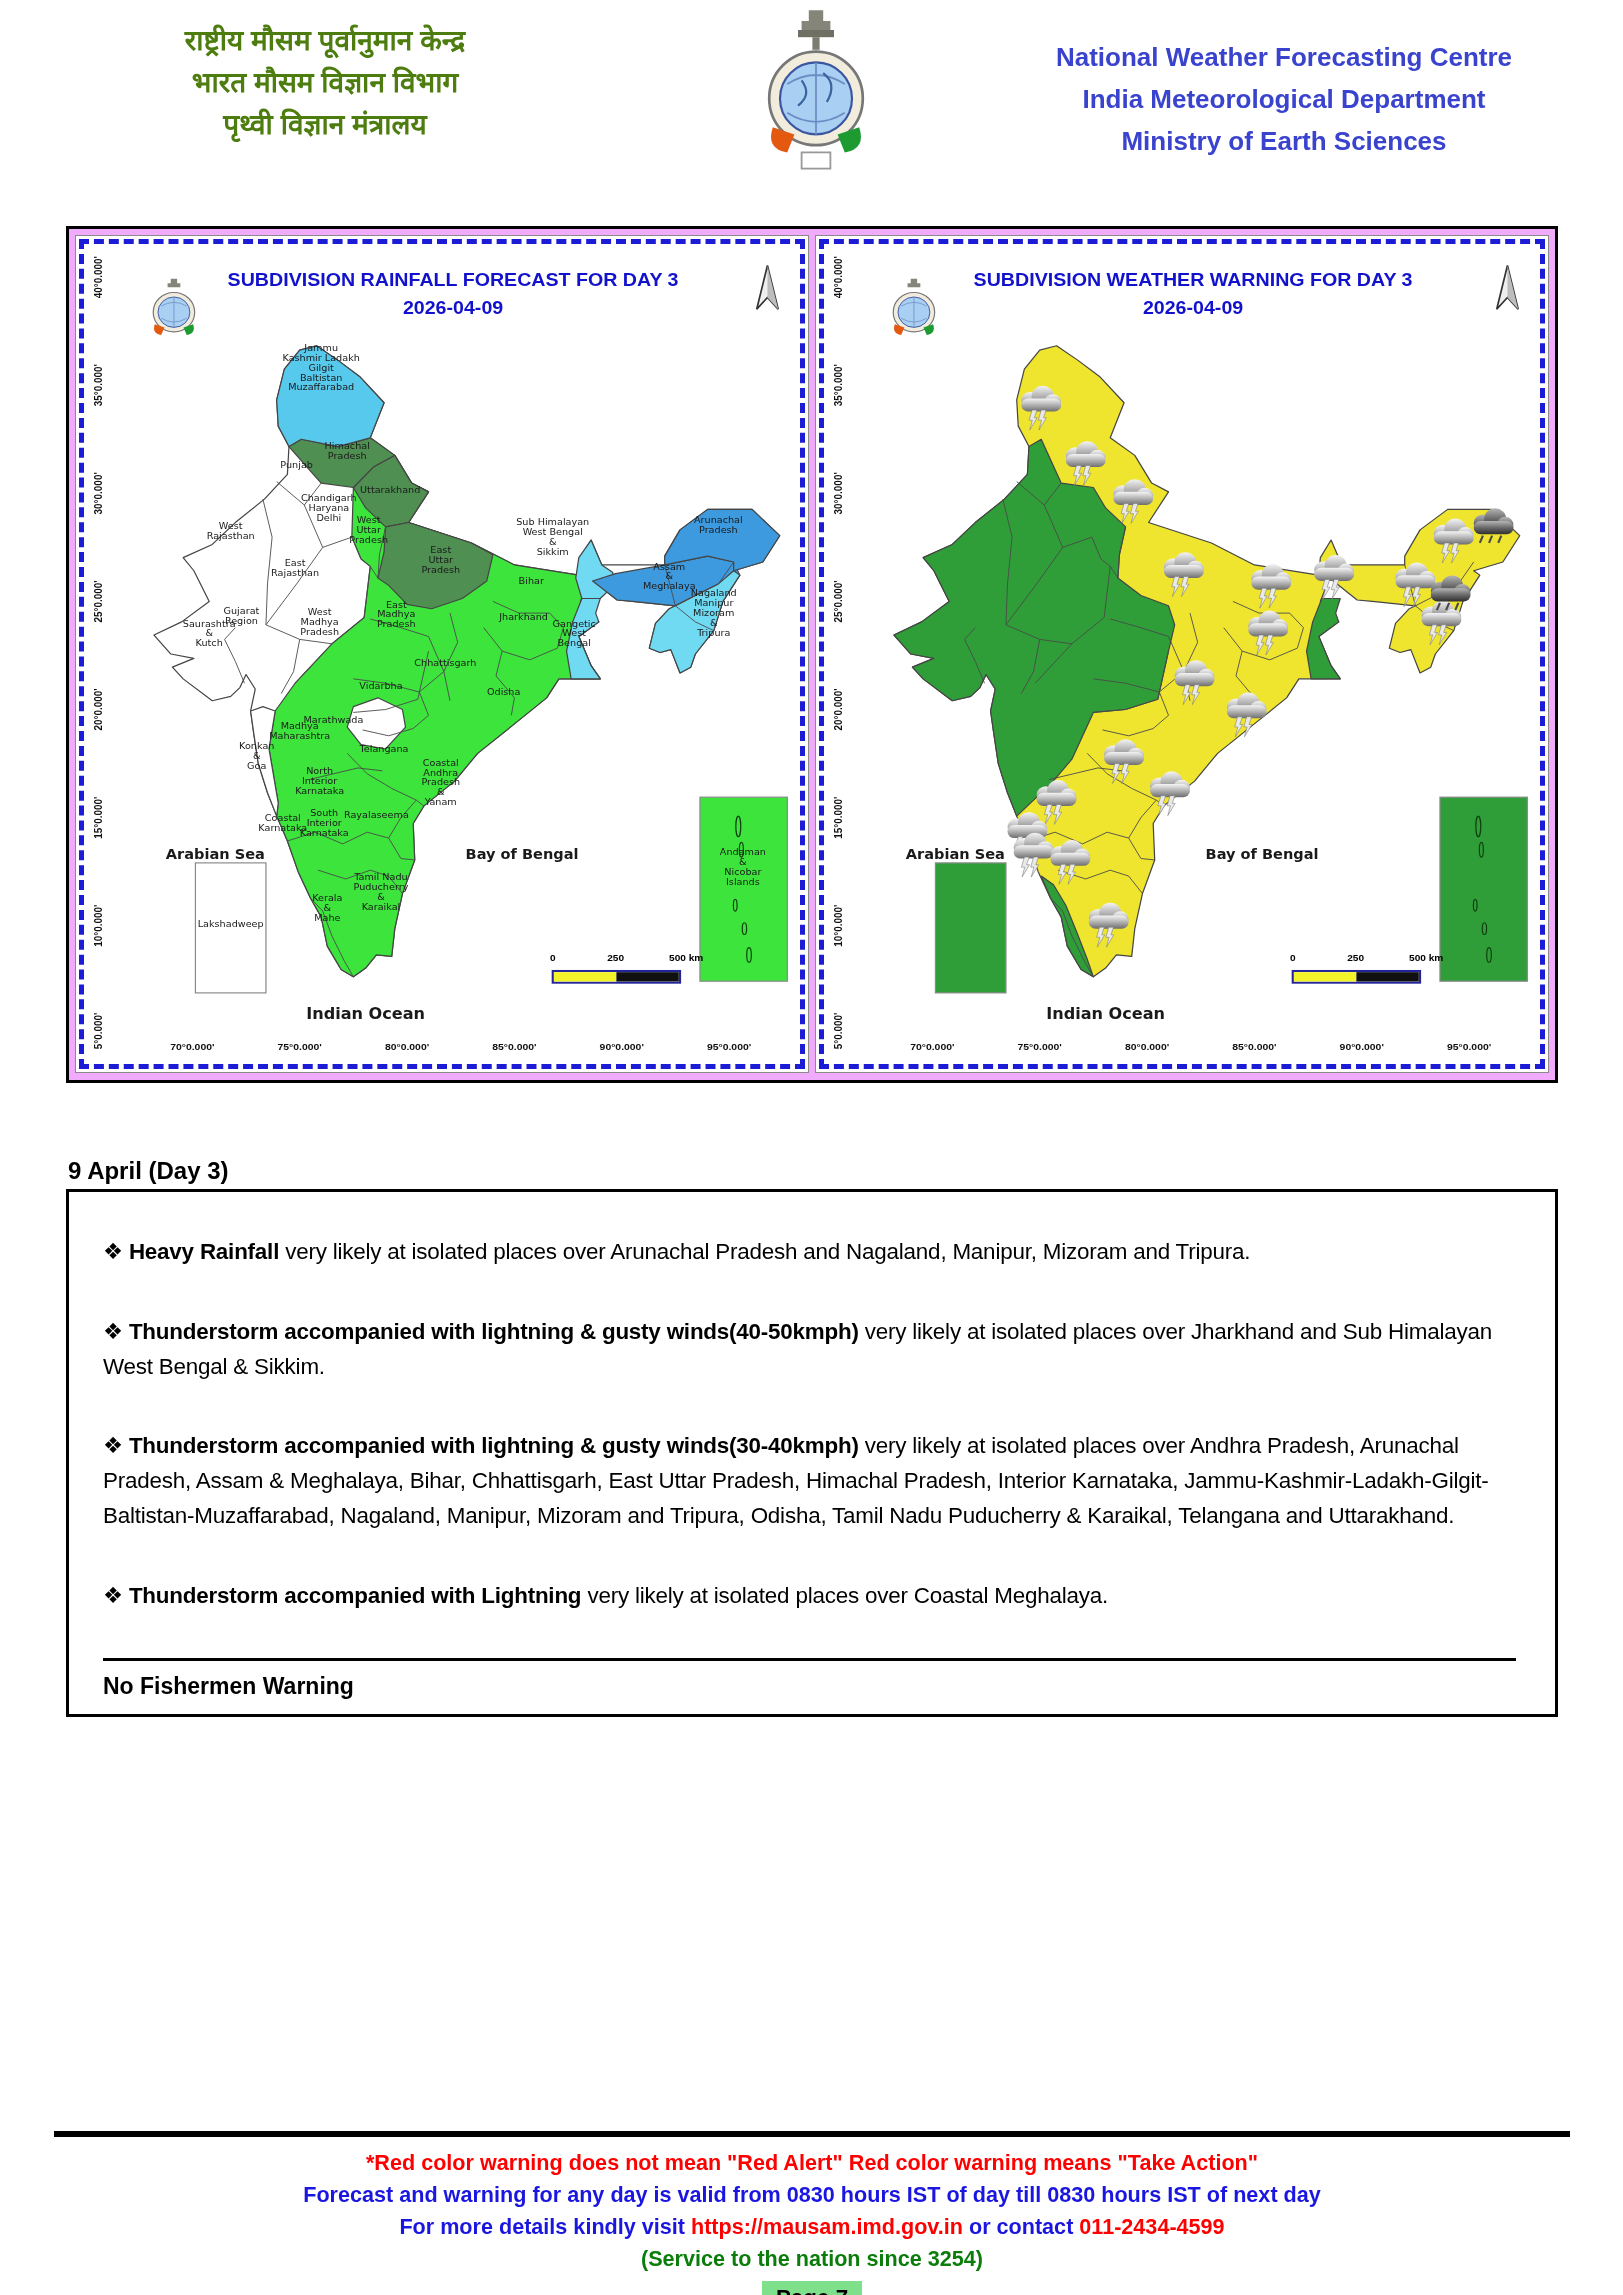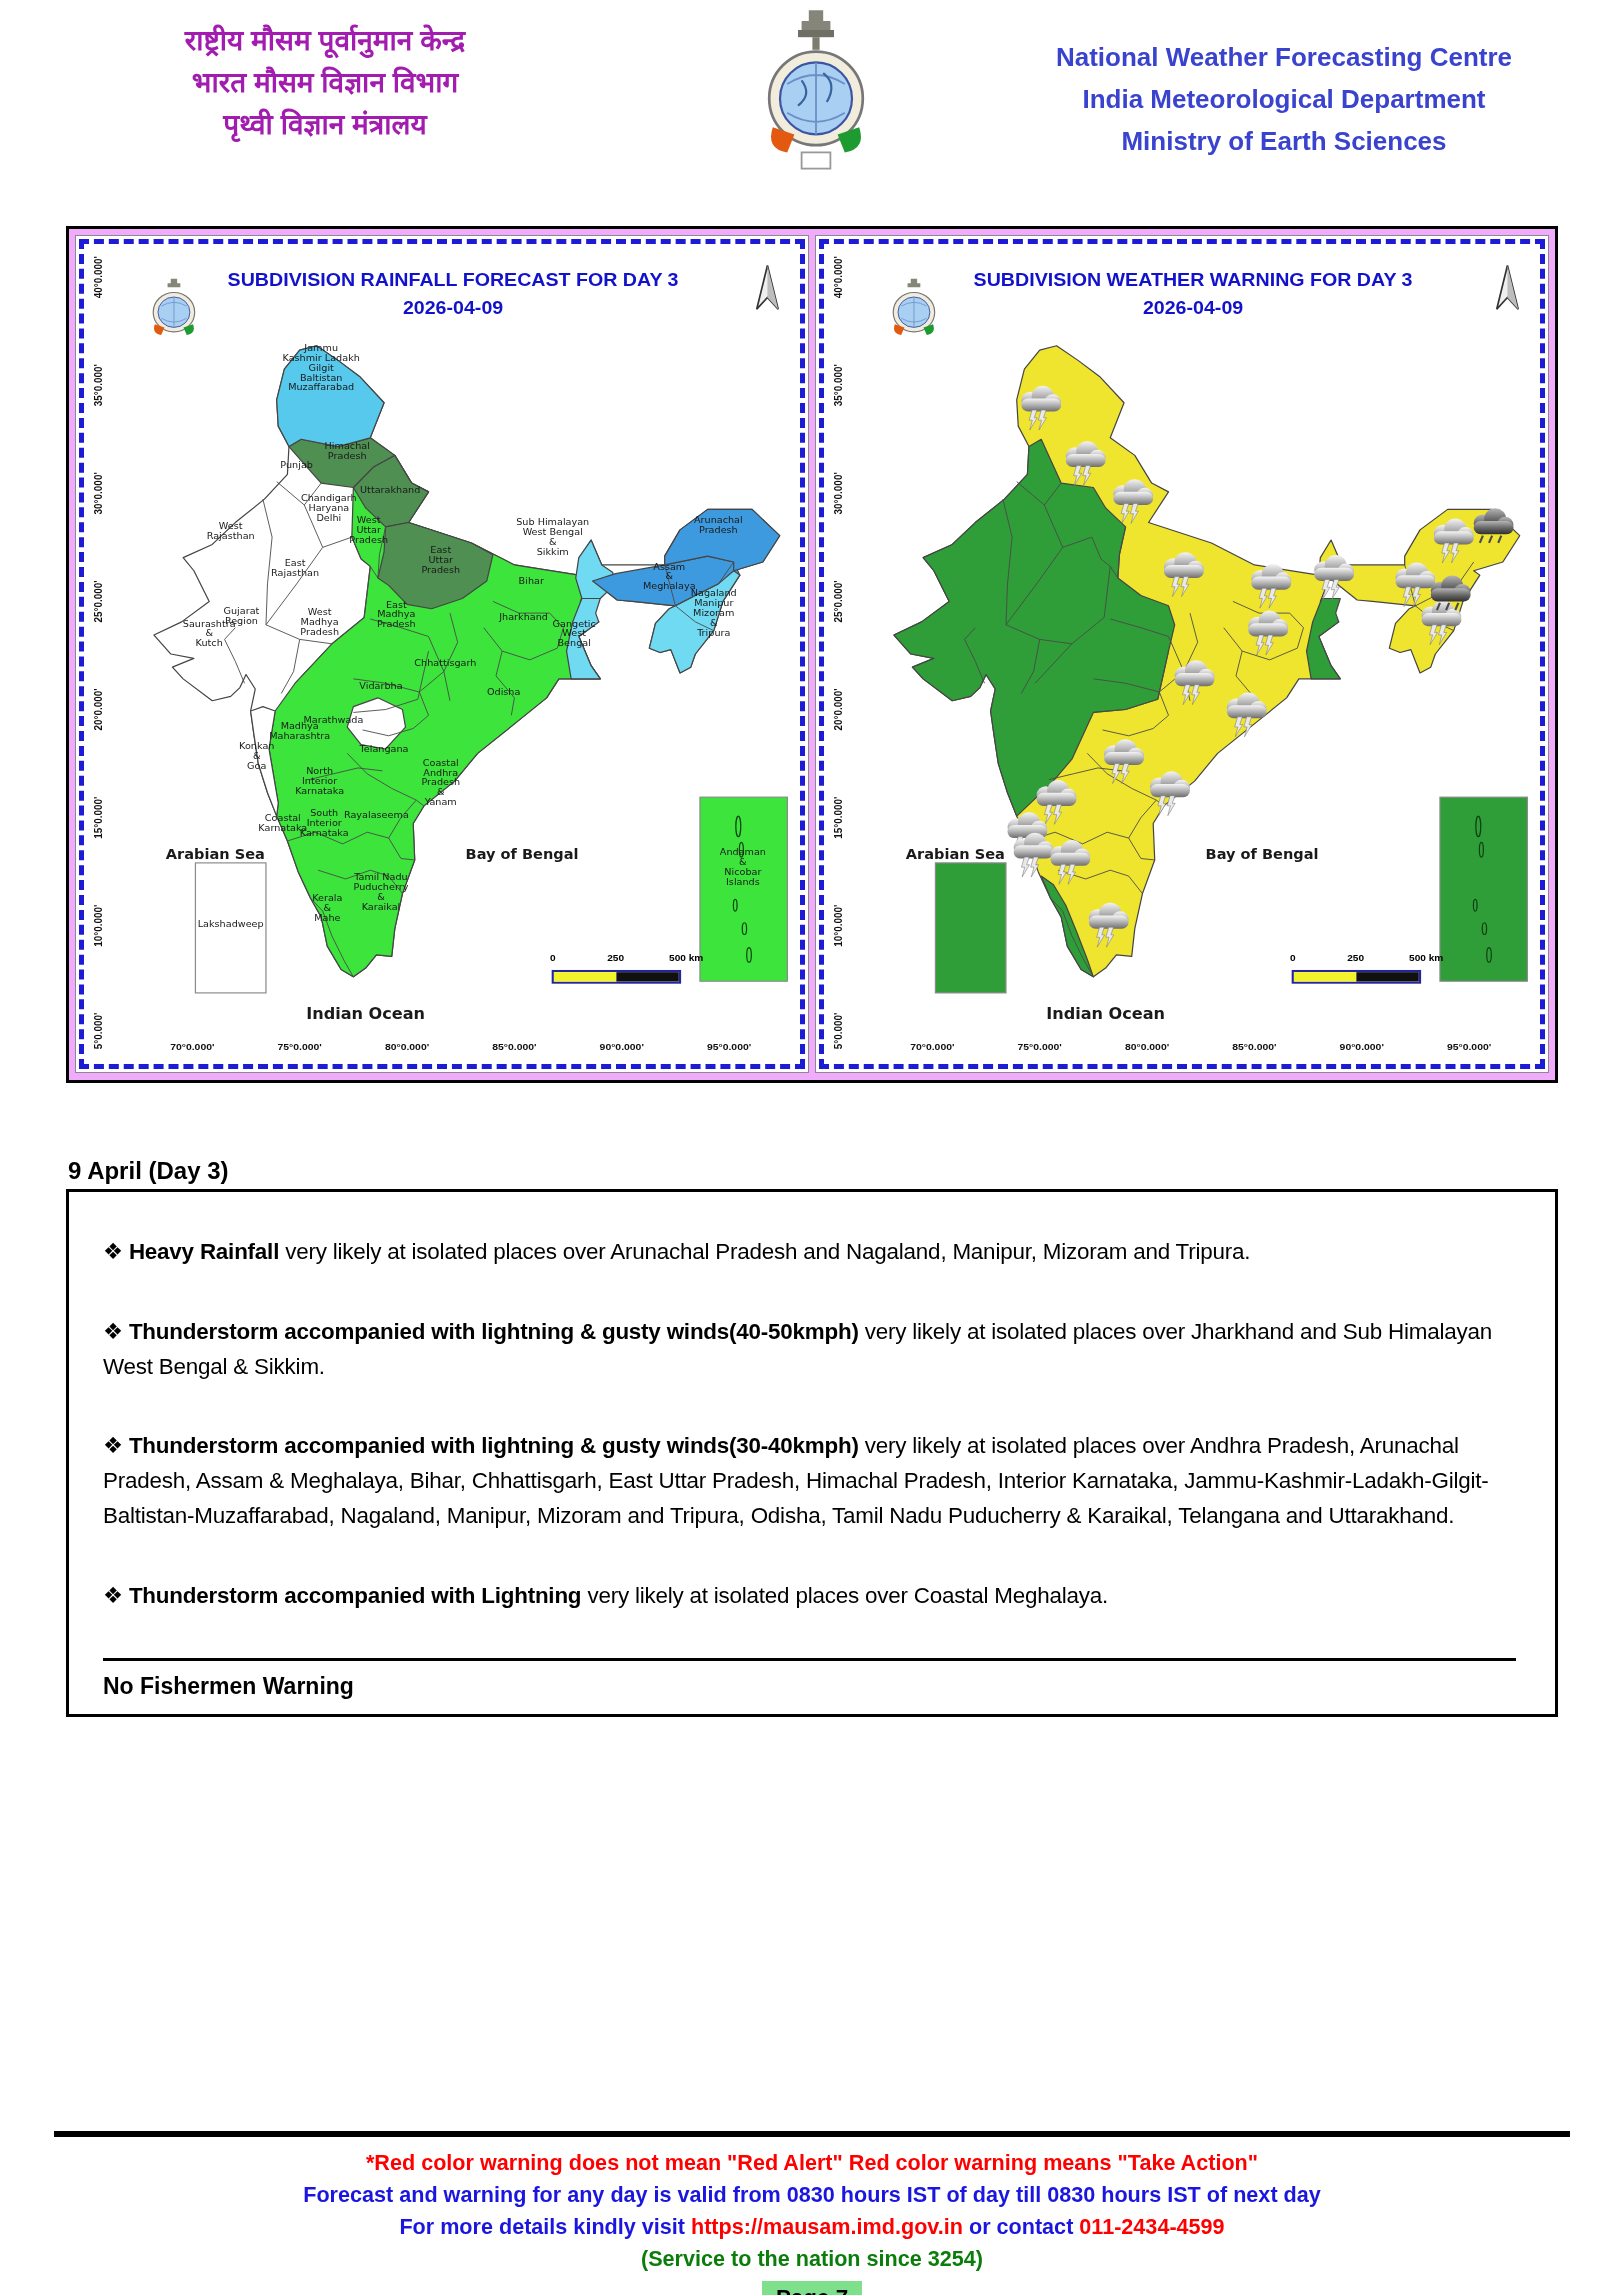--- a/index.html
+++ b/index.html
@@ -2,21 +2,21 @@
 <html style="font-size:12.4px"><head>
 <meta charset="utf-8">
 <style>
   html,body{margin:0;padding:0;background:#fff;}
   body{font-family:"Liberation Sans","DejaVu Sans",sans-serif;}
   .page{width:1624px;height:2295px;position:relative;background:#fff;overflow:hidden;}
 
   
   .header{position:relative;height:207px;}
   .hindi{position:absolute;left:101px;top:20px;width:448px;text-align:center;
-         font-size:28px;font-weight:700;color:#a21caf;line-height:1.5;}
+         font-size:28px;font-weight:700;color:#4d7c0f;line-height:1.5;}
   .english{position:absolute;right:85px;top:36px;width:510px;text-align:center;
          font-size:26px;font-weight:700;color:#3a43cd;line-height:1.62;}
   .logo{position:absolute;left:762px;top:3.1px;width:108px;height:198px;}
 
   
   .maps-box{margin:18.6px 66px 0;height:857px;border:3.1px solid #000;
             display:flex;gap:6.2px;padding:6.2px;box-sizing:border-box;background:#f0abfc;}
   .panel{flex:1;position:relative;border:0.8px solid #8a8a8a;background:#fff;}
   .panel .frame{position:absolute;inset:3.1px;border:5.4px dashed #1c1cd6;pointer-events:none;}
   .panel svg.map{position:absolute;left:9.3px;top:9.3px;width:calc(100% - 18.6px);height:calc(100% - 18.6px);}

